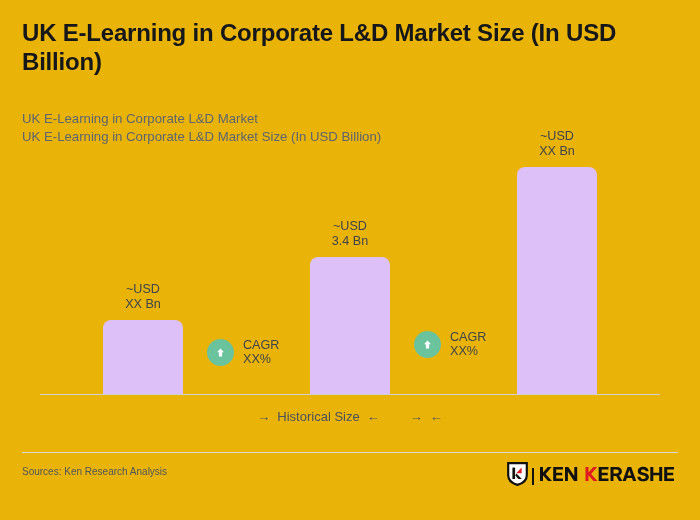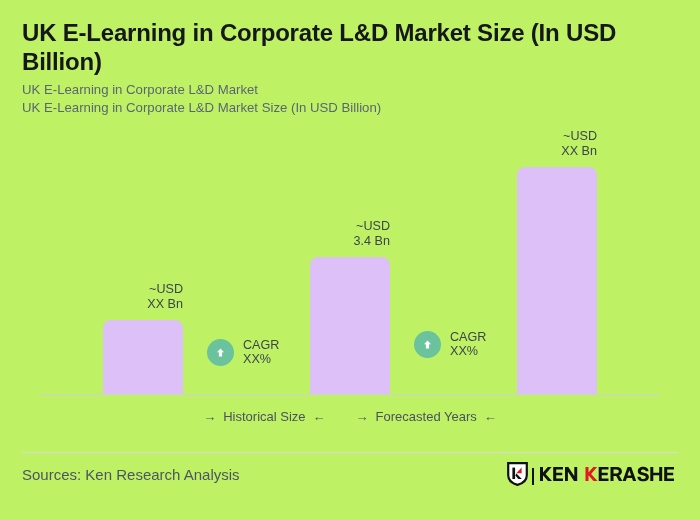--- a/index.html
+++ b/index.html
@@ -14,37 +14,37 @@
     color: #2f3542;
     overflow: hidden;
     position: relative;
   }
 
   .page {
     position: relative;
     width: 700px;
     height: 520px;
     box-sizing: border-box;
-    background: #bef264;
+    background: #eab308;
   }
 
   
   .header {
     padding: 18px 22px 0 22px;
   }
   .chart-title {
     font-size: 24px;
     font-weight: bold;
     line-height: 1.22;
     letter-spacing: -0.2px;
     color: #15171a;
     margin: 0;
   }
   .subtitles {
-    margin-top: 4px;
+    margin-top: 33px;
   }
   .subtitle-line {
     font-size: 13.2px;
     line-height: 18.5px;
     color: #5c6573;
   }
 
   
   .plot {
     position: absolute;
@@ -64,21 +64,21 @@
 
   .bar {
     position: absolute;
     background: #dcc0f7;
     border-top-left-radius: 8px;
     border-top-right-radius: 8px;
   }
 
   .bar-label {
     position: absolute;
-    text-align: right;
+    text-align: center;
     font-size: 12.6px;
     line-height: 14.5px;
     color: #3d4450;
     white-space: pre-line;
   }
 
   
   .cagr {
     position: absolute;
     display: flex;
@@ -139,21 +139,21 @@
     position: absolute;
     left: 0;
     top: 453px;
     width: 700px;
     height: 67px;
   }
   .sources {
     position: absolute;
     left: 22px;
     top: 13px;
-    font-size: 15px;
+    font-size: 10px;
     color: #4e5562;
     text-align: right;
   }
   .logo {
     position: absolute;
     right: 22px;
     top: 9px;
     display: flex;
     align-items: center;
     gap: 4px;
@@ -204,21 +204,20 @@
     <div class="axis-line"></div>
 
     <div class="years-row">
       <div class="years-item">
         <span class="years-arrow">→</span>
         <span>Historical Size</span>
         <span class="years-arrow">←</span>
       </div>
       <div class="years-item">
         <span class="years-arrow">→</span>
-        <span>Forecasted Years</span>
         <span class="years-arrow">←</span>
       </div>
     </div>
   </div>
 
   <div class="footer-divider"></div>
   <div class="footer">
     <div class="sources">Sources: Ken Research Analysis</div>
     <div class="logo">
       <span>

